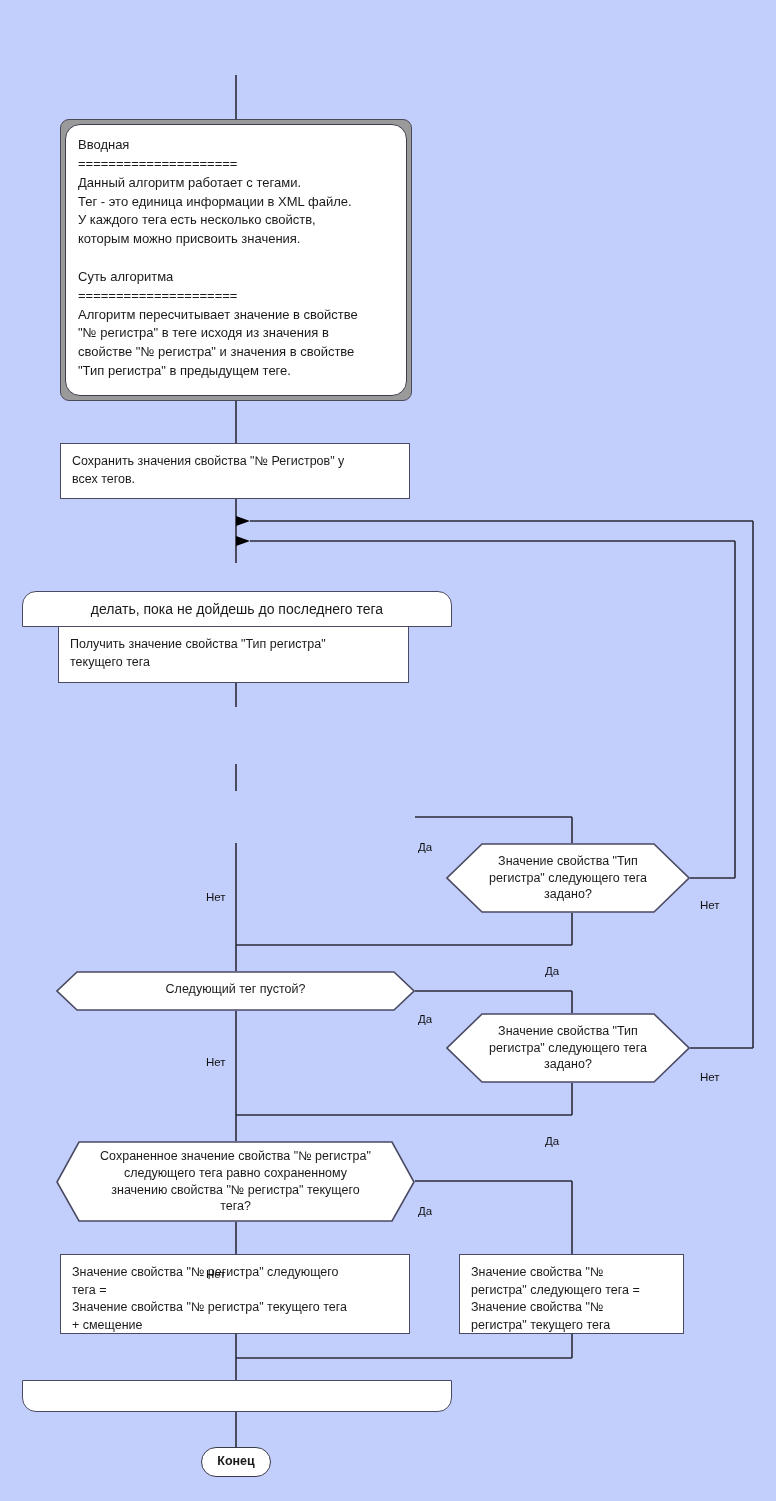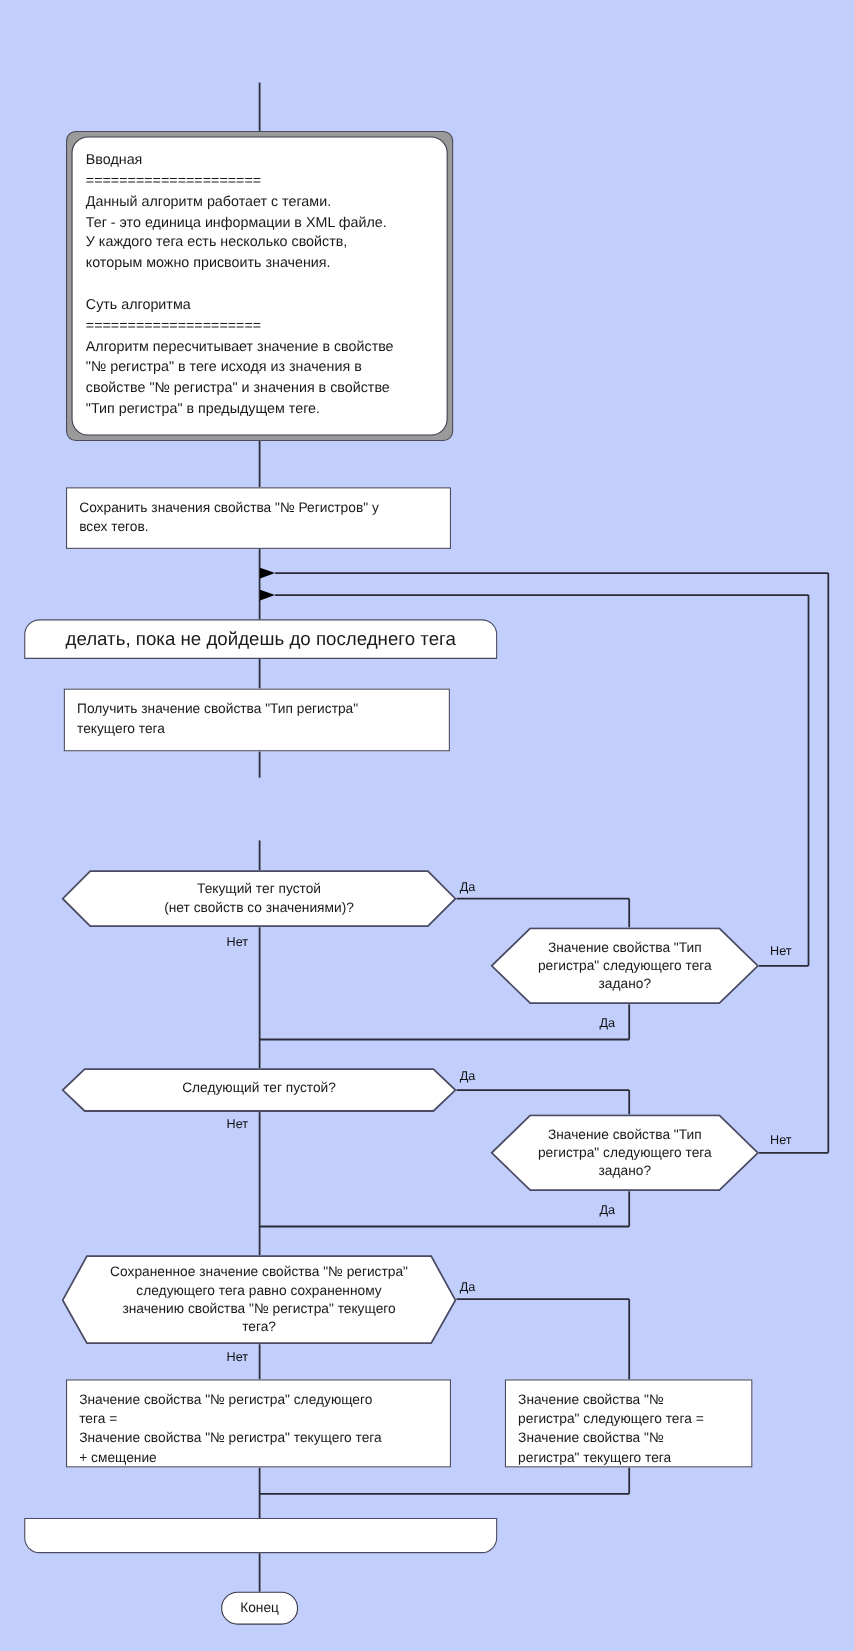--- a/index.html
+++ b/index.html
@@ -19,21 +19,21 @@
   
   .terminator{
     background:#ffffff;
     border:1.5px solid #3a3a4a;
     border-radius:999px;
     display:flex;align-items:center;justify-content:center;
     text-align:center;
     font-weight:bold;
     line-height:1.25;
   }
-  .terminator.plain{font-weight:normal;text-align:center;}
+  .terminator.plain{font-weight:bold;text-align:center;}
 
   
   .process{
     background:#ffffff;
     border:1.5px solid #4a4a62;
     display:block;
     padding:9px 10px 8px 11px;
     line-height:1.40;
     font-size:12.5px;
     white-space:pre-line;
@@ -57,21 +57,22 @@
     font-size:13px;
     white-space:pre-line;
   }
 
   
   .loophead{
     background:#ffffff;
     border:1.5px solid #4a4a62;
     border-radius:14px 14px 0 0;
     display:flex;align-items:center;justify-content:center;
-    font-size:17px;
+    font-size:14px;
+    margin-top:28px;
   }
   
   .loopfoot{
     background:#ffffff;
     border:1.5px solid #4a4a62;
     border-radius:0 0 14px 14px;
   }
 
   
   .hex{position:absolute;}
@@ -85,20 +86,21 @@
     box-sizing:border-box;
     padding:0 32px;
   }
 
   
   .elabel{
     position:absolute;
     font-size:11.5px;
     color:#111;
     white-space:nowrap;
+    margin-top:40px;
   }
 </style>
 </head>
 <body>
 
 <div id="canvas">
 
   <svg id="svg-layer" viewBox="0 0 776 1501" xmlns="http://www.w3.org/2000/svg">
     <defs>
       <marker id="arrowL" markerWidth="14" markerHeight="10" refX="0" refY="5" orient="auto" markerUnits="userSpaceOnUse">
@@ -178,27 +180,20 @@
 всех тегов.</div>
 
   <div class="node loophead" style="left:22px;top:563px;width:430px;height:36px;">
     <span>делать, пока не дойдешь до последнего тега</span>
   </div>
 
   <div class="node process" style="left:58px;top:626px;width:351px;height:57px;">Получить значение свойства "Тип регистра"
 текущего тега</div>
 
 
-  <div class="hex" style="left:56px;top:791px;width:359px;height:52px;">
-    <svg width="359" height="52" viewBox="0 0 359 52" xmlns="http://www.w3.org/2000/svg">
-      <polygon points="26,1 333,1 358,26 333,51 26,51 1,26" fill="#ffffff" stroke="#4a4a62" stroke-width="1.6"></polygon>
-    </svg>
-    <div class="hextext">Текущий тег пустой
-(нет свойств со значениями)?</div>
-  </div>
 
   <div class="hex" style="left:446px;top:843px;width:244px;height:70px;">
     <svg width="244" height="70" viewBox="0 0 244 70" xmlns="http://www.w3.org/2000/svg">
       <polygon points="36,1 208,1 243,35 208,69 36,69 1,35" fill="#ffffff" stroke="#4a4a62" stroke-width="1.6"></polygon>
     </svg>
     <div class="hextext" style="padding:0 38px;">Значение свойства "Тип
 регистра" следующего тега
 задано?</div>
   </div>
 

